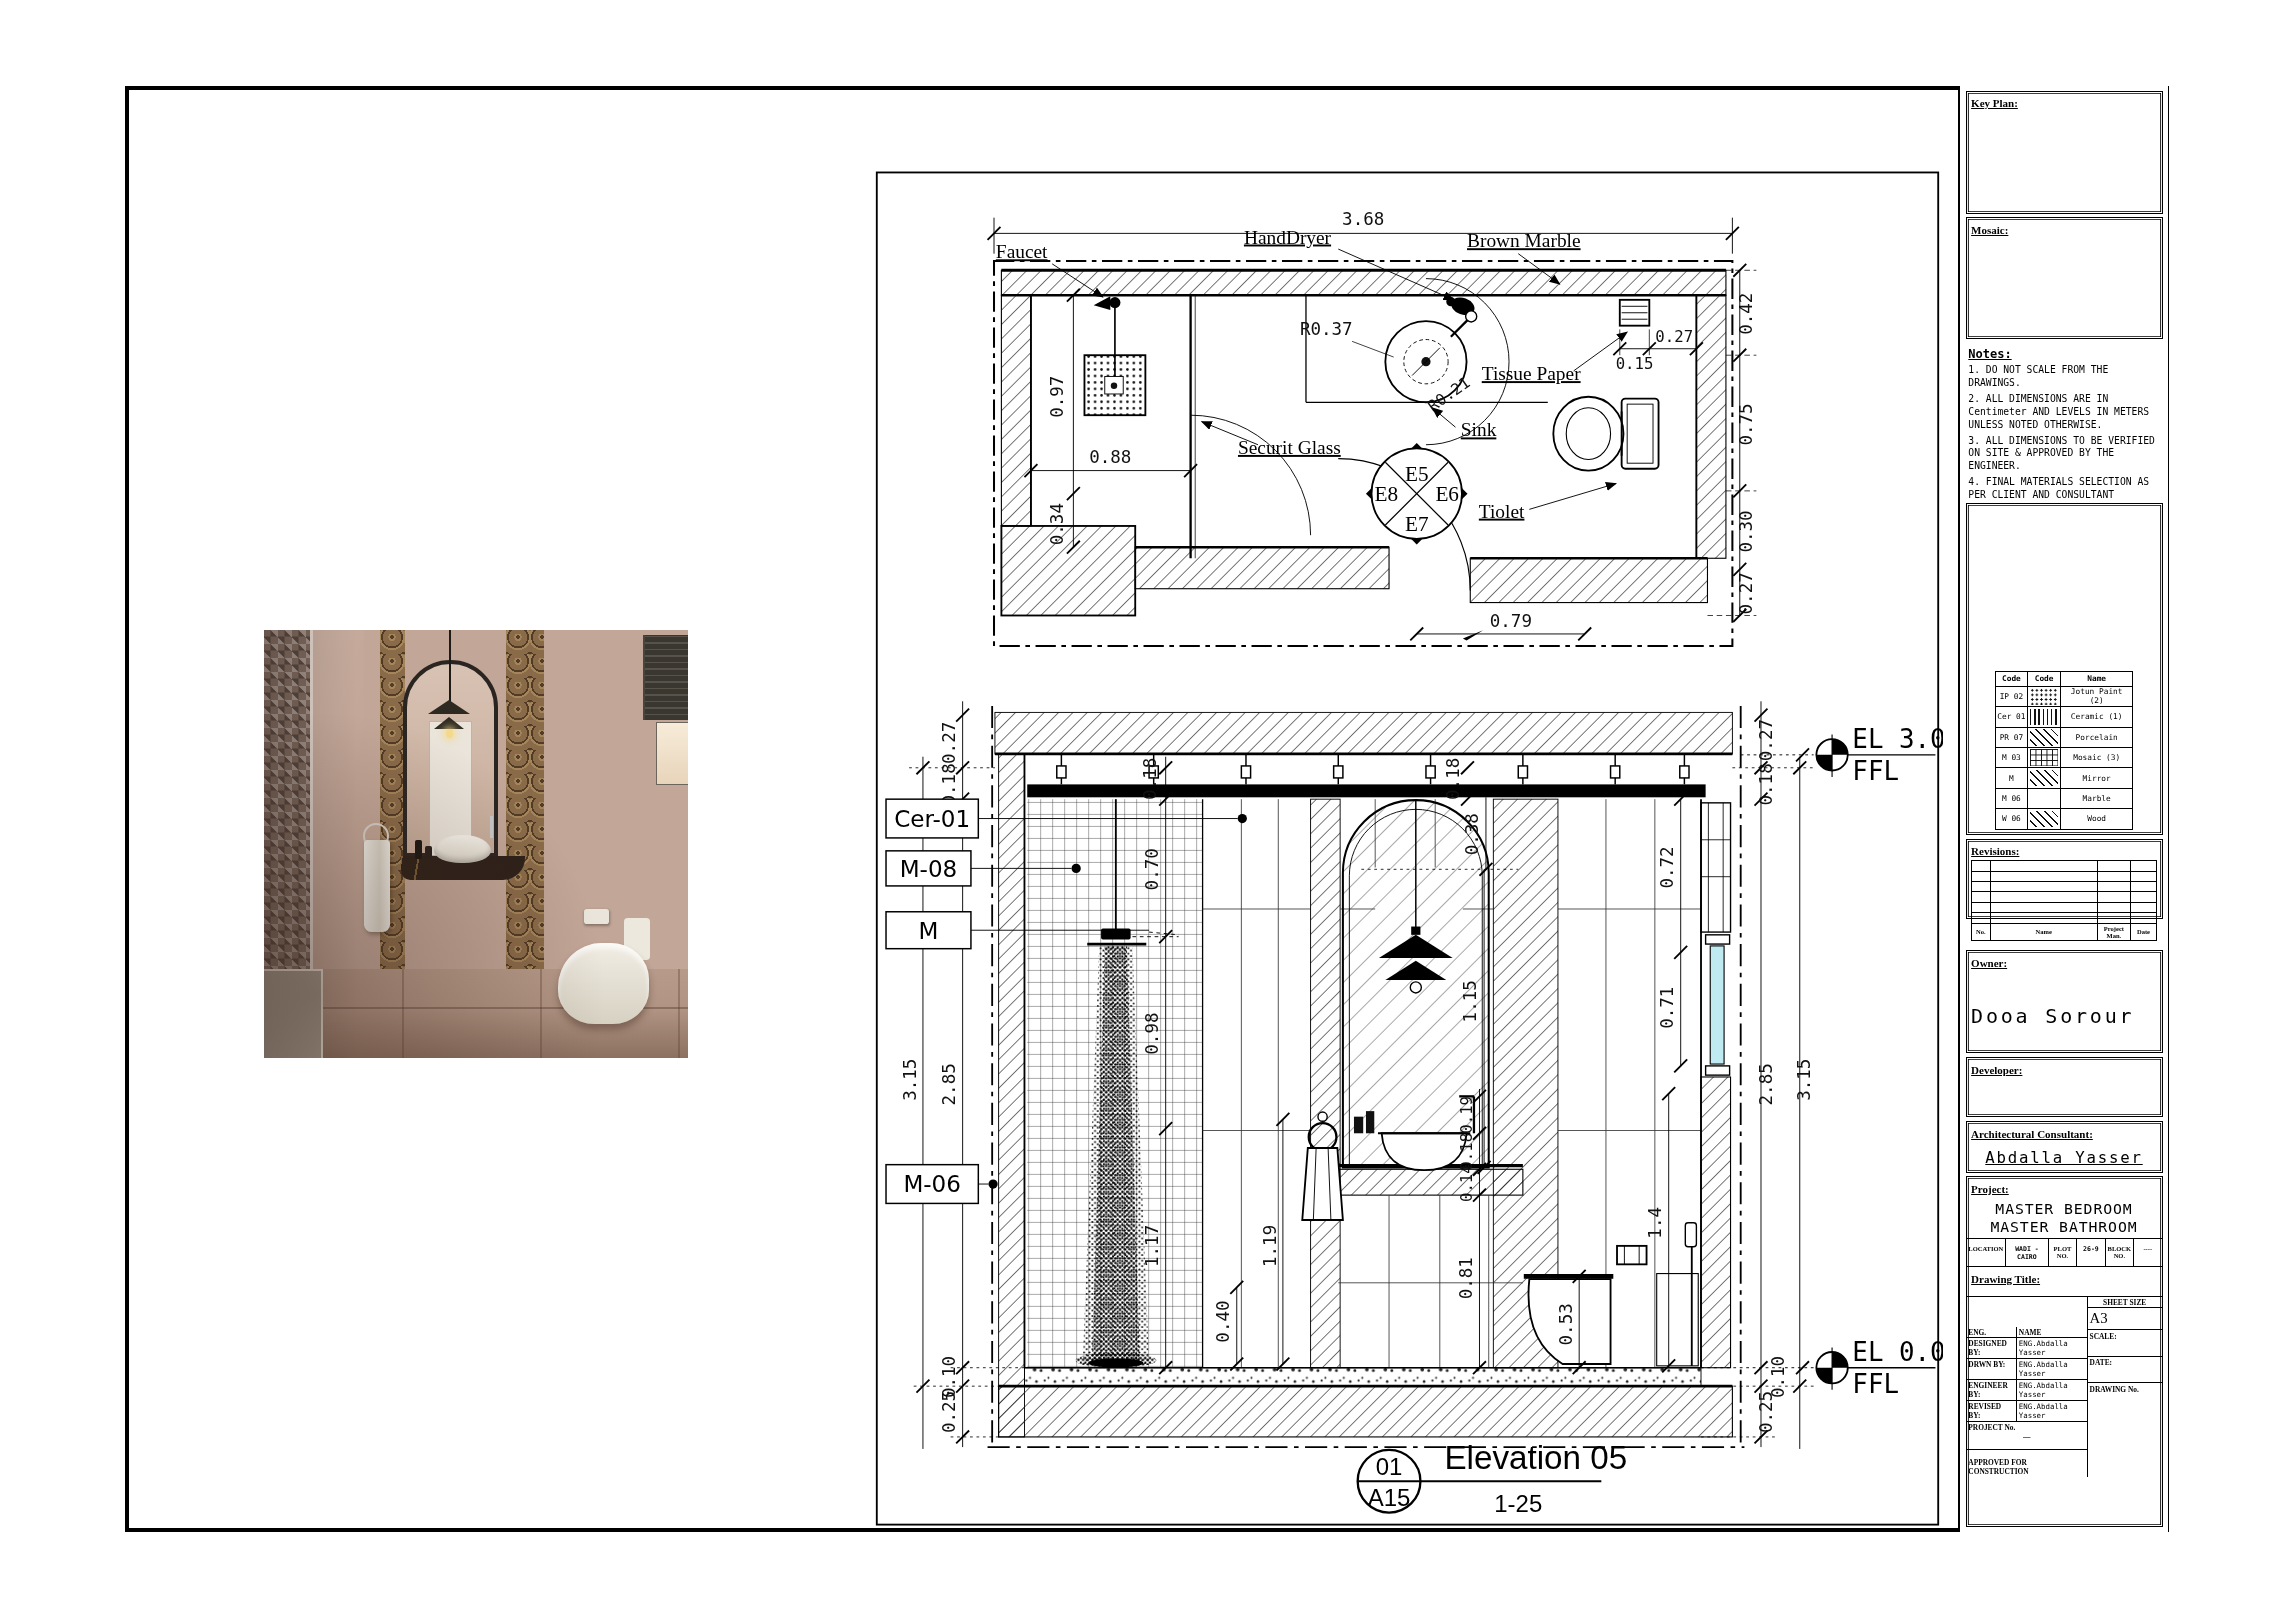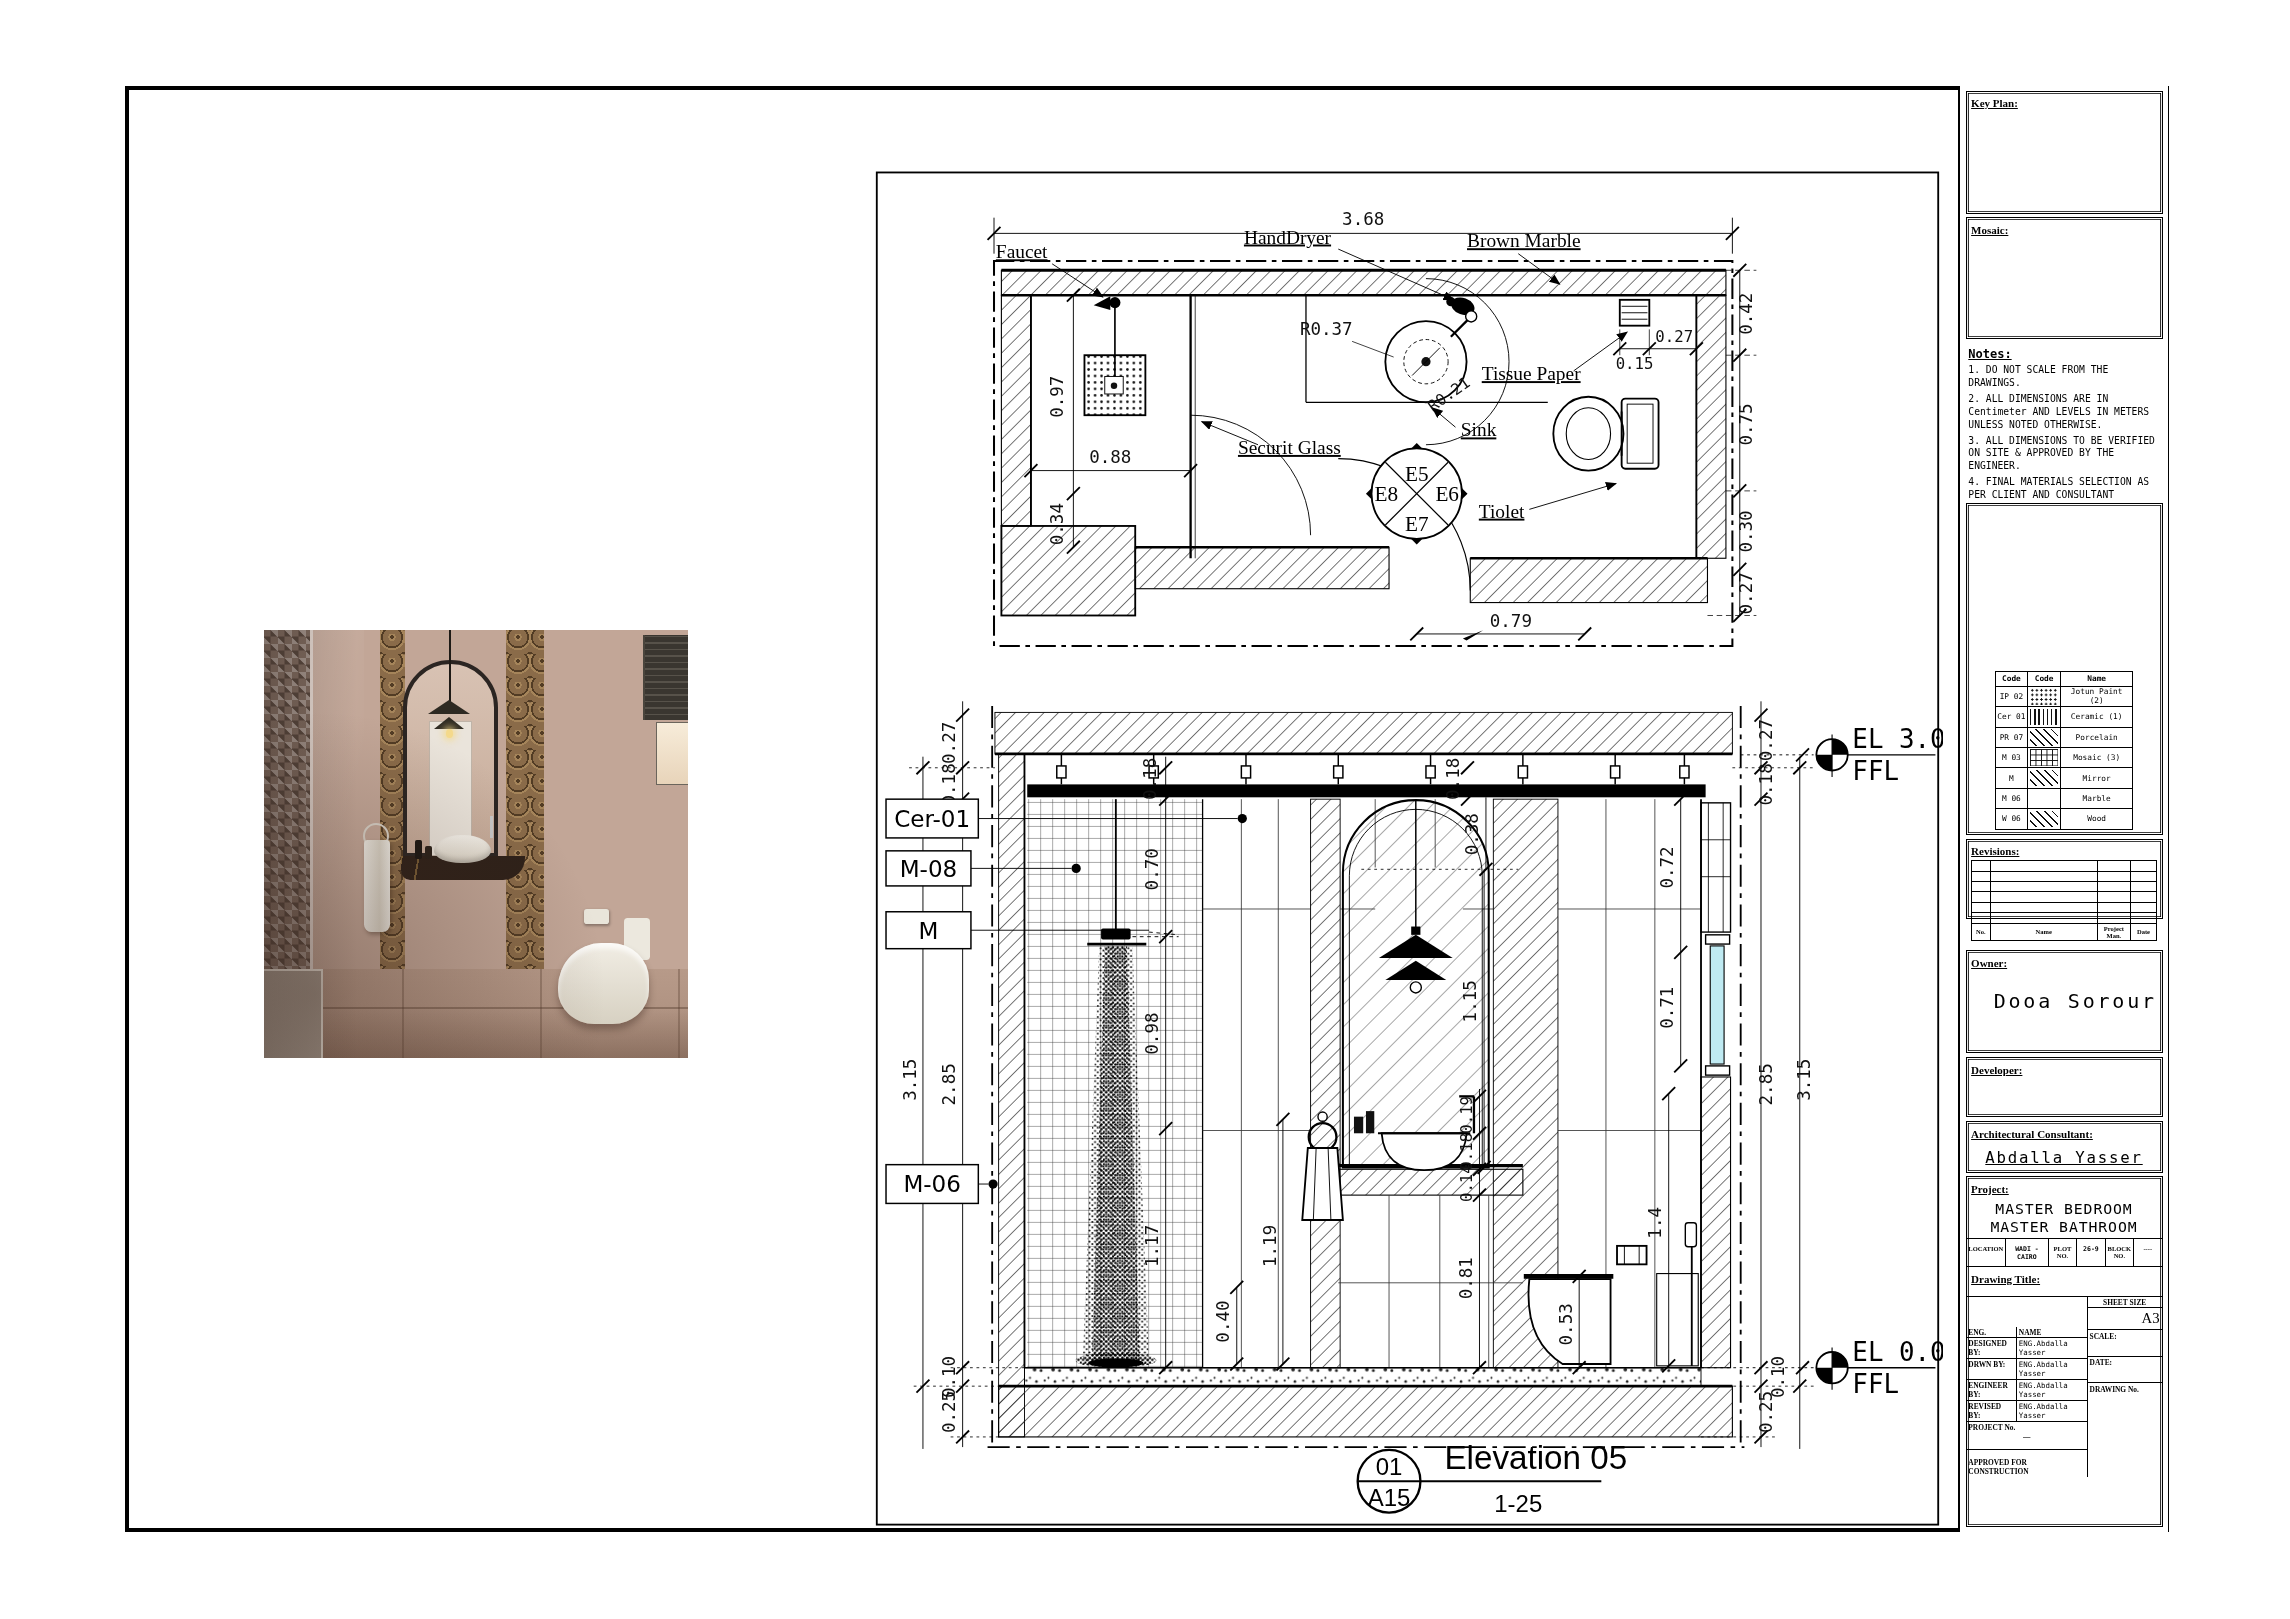--- a/index.html
+++ b/index.html
@@ -35,21 +35,21 @@
   .meta-strip{display:flex;border:1.4px solid #000;border-left:none;border-right:none;}
   .meta-strip div{border-right:1.4px solid #000;font:bold 6.5px "Liberation Serif",serif;padding:5.5px 1.8px;text-align:center;flex:1;box-sizing:border-box;}
   .meta-strip div:last-child{border-right:none;}
   .eng-grid{display:flex;border-top:1.7px solid #000;font:bold 7.4px "Liberation Serif",serif;}
   .eng-left{width:62%;border-right:1.7px solid #000;}
   .eng-right{width:38%;}
   .eng-row{display:flex;border-bottom:1.1px solid #000;}
   .eng-row .c1{width:42%;border-right:1.1px solid #000;padding:0.9px 1.8px;box-sizing:border-box;}
   .eng-row .c2{width:58%;padding:0.9px 1.8px;font:7.4px "DejaVu Sans Mono",monospace;box-sizing:border-box;}
   .eng-hdr{text-align:left;margin-top:30px;}
-  .owner-name{font:20px "DejaVu Sans Mono",monospace;letter-spacing:2.8px;text-align:right;margin-top:19px;}
+  .owner-name{font:20px "DejaVu Sans Mono",monospace;letter-spacing:2.8px;text-align:left;margin-top:34px;}
   .consult-name{font:15.7px "DejaVu Sans Mono",monospace;letter-spacing:1.8px;text-align:center;margin-top:7.4px;text-decoration:underline;}
   .project-name{font:14.8px "DejaVu Sans Mono",monospace;text-align:center;line-height:1.2;margin-top:3.7px;letter-spacing:0.9px;}
 
   
   .photo{position:absolute;left:264px;top:630px;width:424px;height:428px;overflow:hidden;background:#c2a899;}
   .photo *{position:absolute;}
   .ph-wall{inset:0;background:
      radial-gradient(ellipse at 78% 25%, rgba(255,243,226,.6), rgba(255,243,226,0) 55%),
      repeating-linear-gradient(90deg, rgba(92,70,58,.38) 0 1.5px, transparent 1.5px 50px),
      repeating-linear-gradient(0deg, rgba(92,70,58,.30) 0 1.3px, transparent 1.3px 103px),
@@ -794,21 +794,21 @@
             <div class="c2">ENG.Abdalla Yasser</div>
           </div>
         <div style="border-bottom:1.1px solid #000;padding:1.8px;height:24px">
           <span>PROJECT No.</span>
           <div style="text-align:center">—</div>
         </div>
         <div style="padding:7.4px 1.8px 1.8px 1.8px">APPROVED FOR CONSTRUCTION</div>
       </div>
       <div class="eng-right">
         <div style="border-bottom:1.1px solid #000;text-align:center;padding:0.9px">SHEET SIZE</div>
-        <div style="border-bottom:1.1px solid #000;text-align:right;font:14.8px 'Liberation Serif',serif;padding:1.8px">A3</div>
+        <div style="border-bottom:1.1px solid #000;text-align:left;font:14.8px 'Liberation Serif',serif;padding:1.8px">A3</div>
         <div style="border-bottom:1.1px solid #000;height:22px;padding:1.8px">SCALE:</div>
         <div style="border-bottom:1.1px solid #000;height:22px;padding:1.8px">DATE:</div>
         <div style="padding:1.8px">DRAWING No.</div>
       </div>
     </div>
   </div>
 </div>
 
 
 </body></html>

